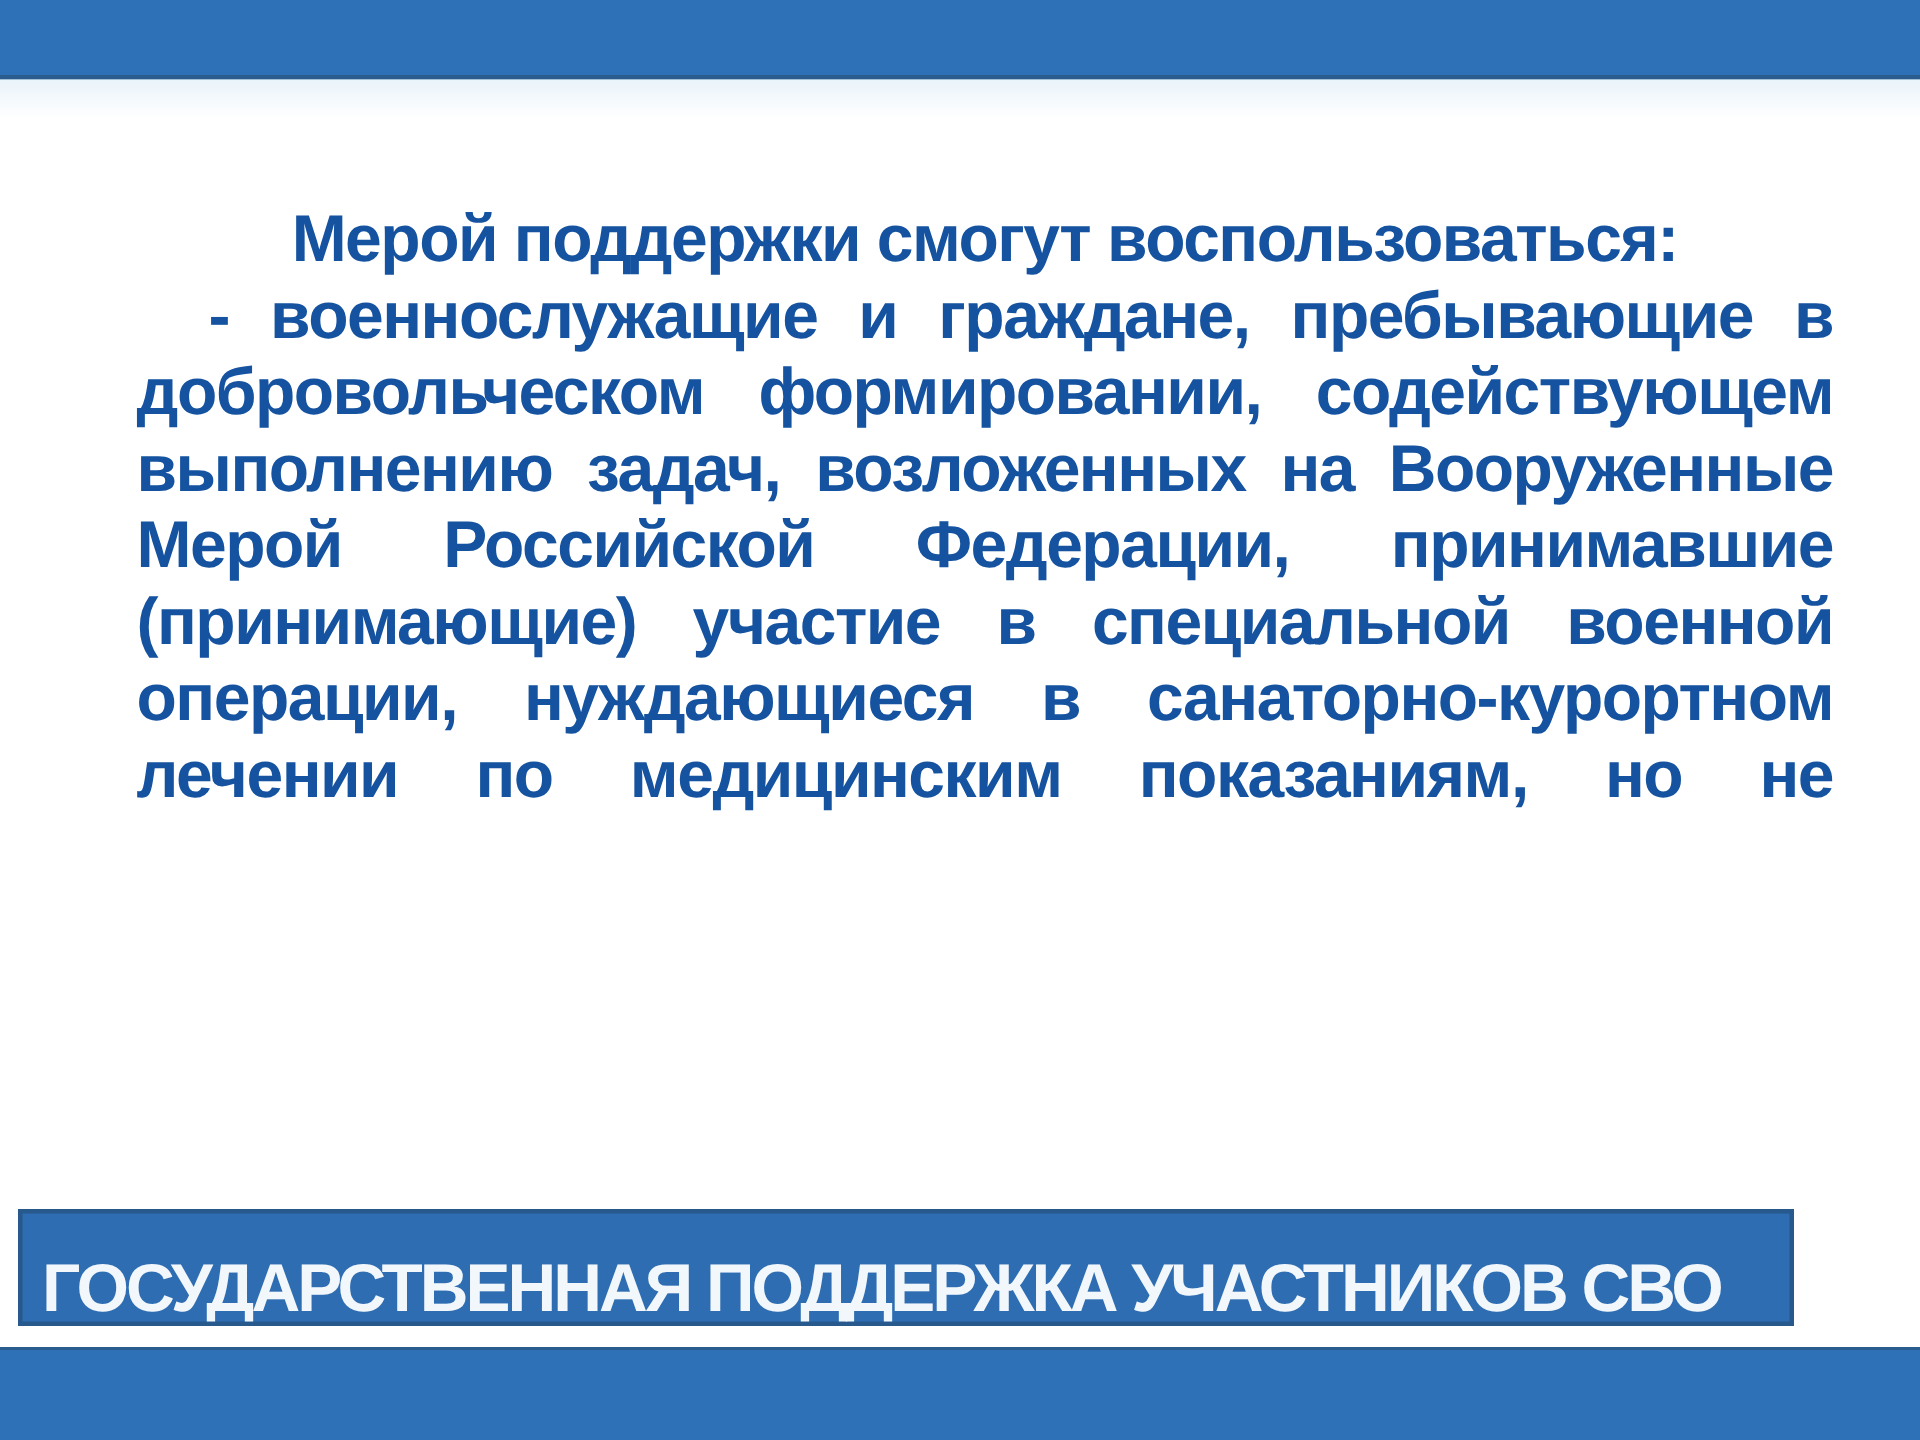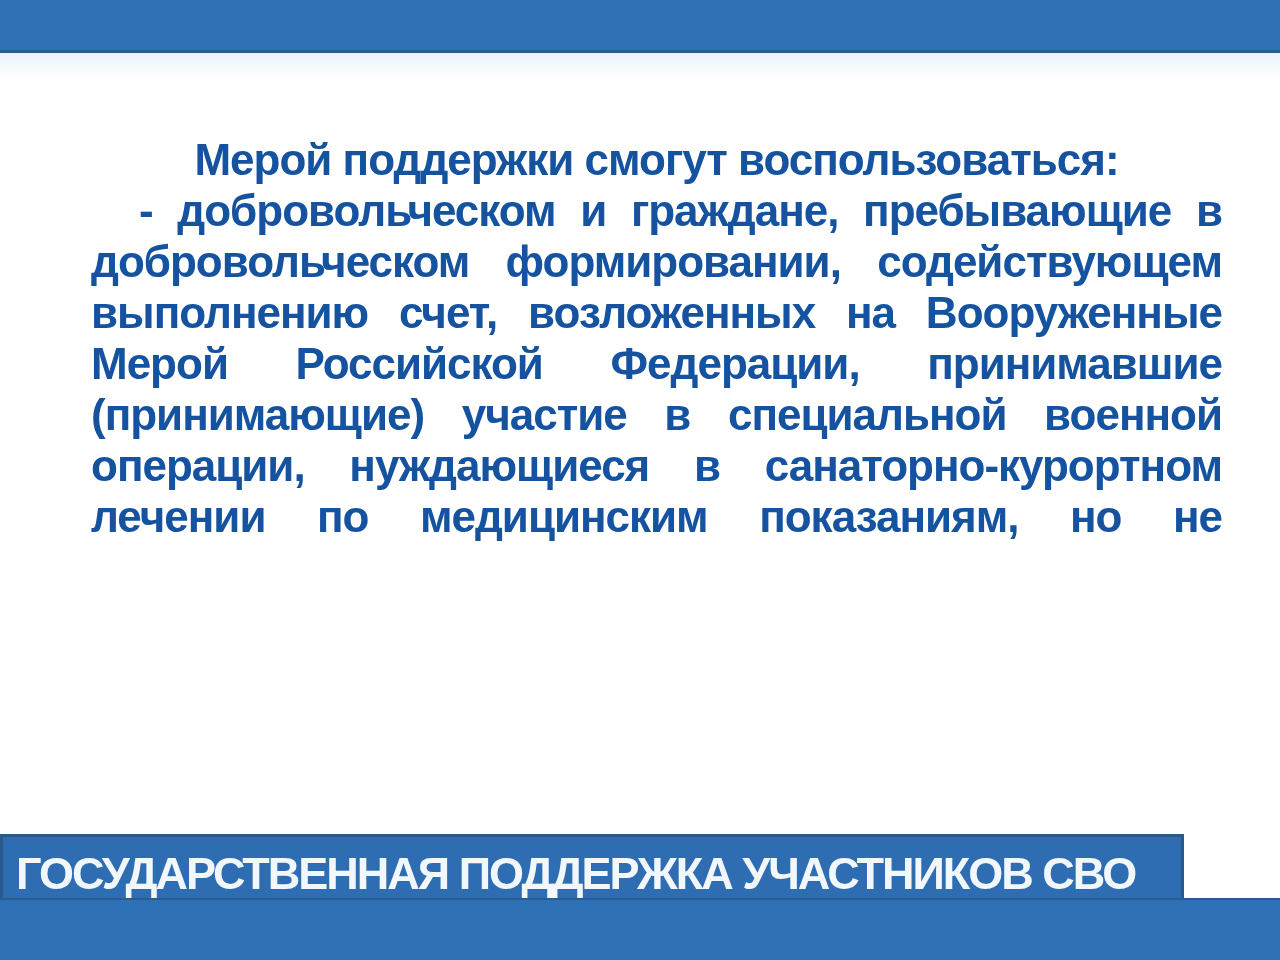--- a/index.html
+++ b/index.html
@@ -69,30 +69,29 @@
     box-sizing:border-box;
   }
   .line.last{
     white-space:normal;
     text-align:left;
     text-align-last:left;
   }
   
   .banner{
     position:absolute;
-    top:806px;left:0;
+    top:806px;left:12px;
     width:1184px;height:78px;
     background:var(--banner-fill);
     border:3px solid var(--banner-border);
     box-sizing:border-box;
     display:flex;
-    align-items:center;
+    align-items:flex-end;
     padding-left:13px;
     overflow:hidden;
-    margin-top:28px;
   }
   .banner span{
     color:var(--banner-text);
     font-weight:bold;
     font-size:45px;
     letter-spacing:-2px;
     white-space:nowrap;
     line-height:1;
   }
   
@@ -108,23 +107,23 @@
 </head>
 <body>
 
 <div class="slide">
 
   <div class="top-bar"></div>
   <div class="top-fade"></div>
 
   <div class="content">
     <div class="line title">Мерой поддержки смогут воспользоваться:</div>
-    <div class="line just first">- добровольческом и граждане, пребывающие в</div>
+    <div class="line just first">- военнослужащие и граждане, пребывающие в</div>
     <div class="line just">добровольческом формировании, содействующем</div>
-    <div class="line just">выполнению счет, возложенных на Вооруженные</div>
+    <div class="line just">выполнению задач, возложенных на Вооруженные</div>
     <div class="line just">Мерой Российской Федерации, принимавшие</div>
     <div class="line just">(принимающие) участие в специальной военной</div>
     <div class="line just">операции, нуждающиеся в санаторно-курортном</div>
     <div class="line just">лечении по медицинским показаниям, но не</div>
   </div>
 
   <div class="banner">
     <span>ГОСУДАРСТВЕННАЯ ПОДДЕРЖКА УЧАСТНИКОВ СВО</span>
   </div>
 

